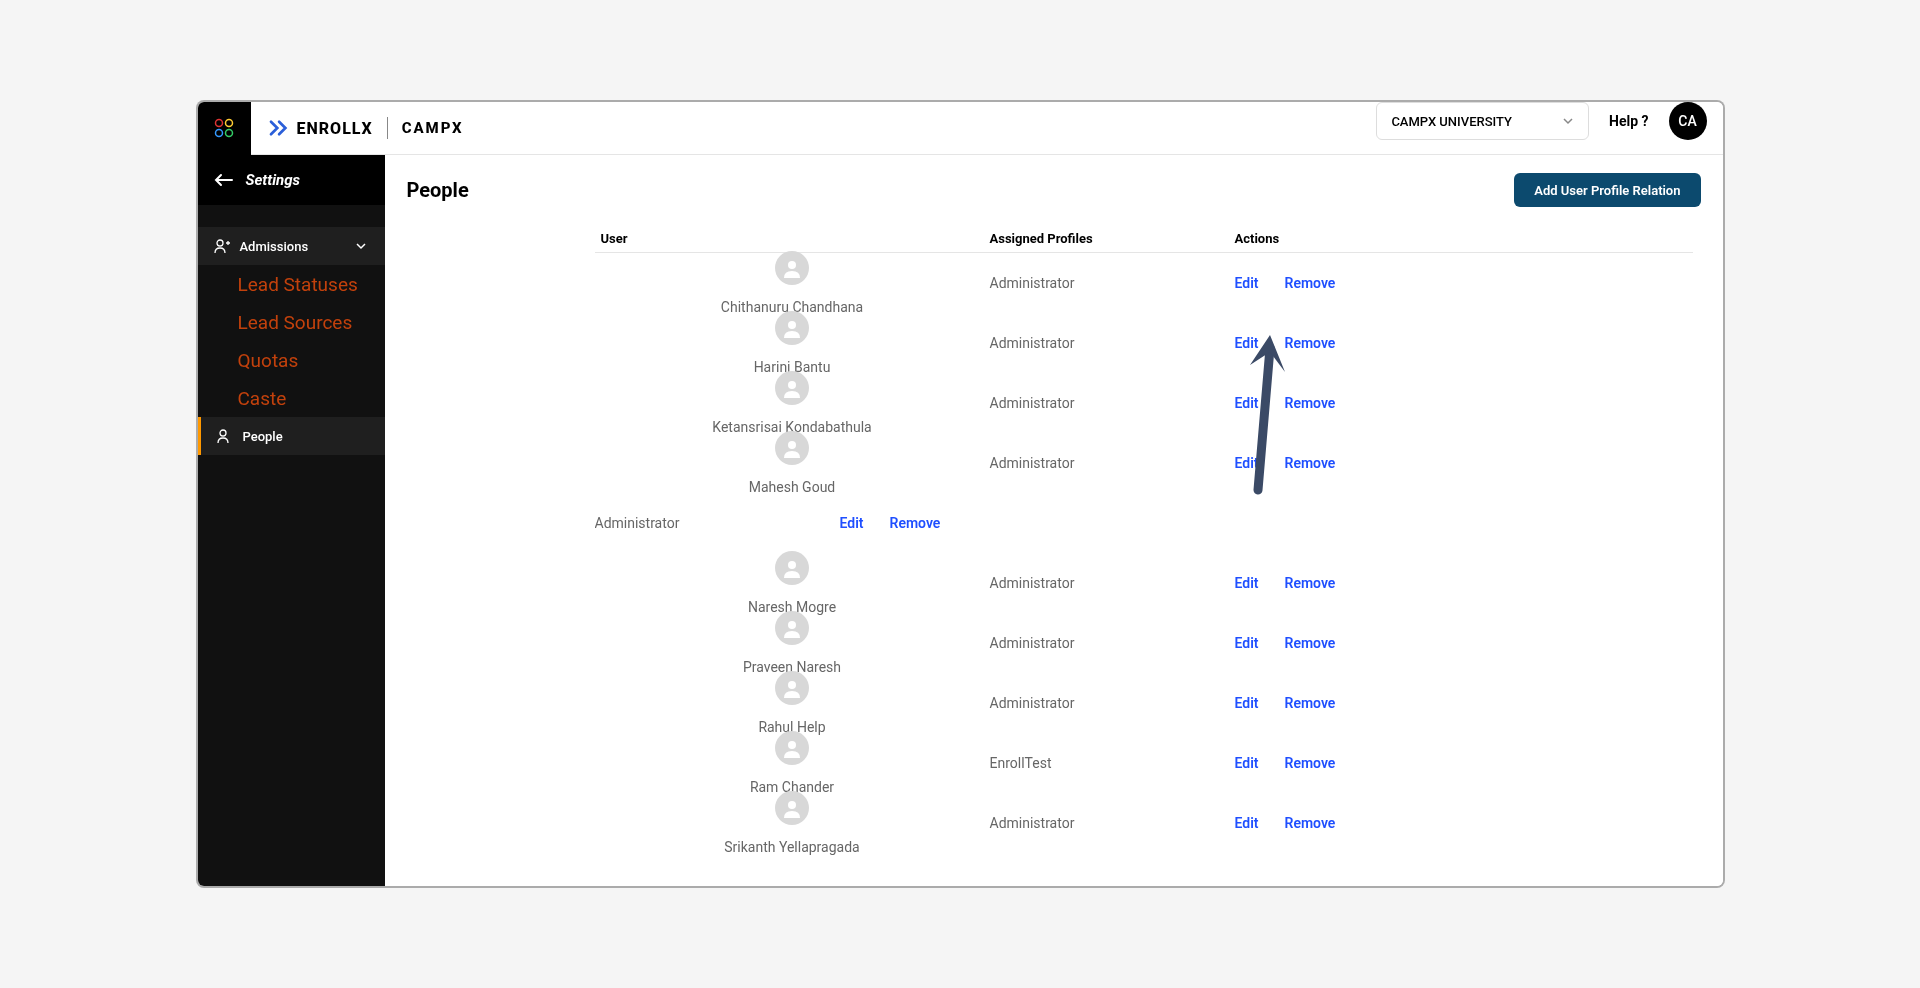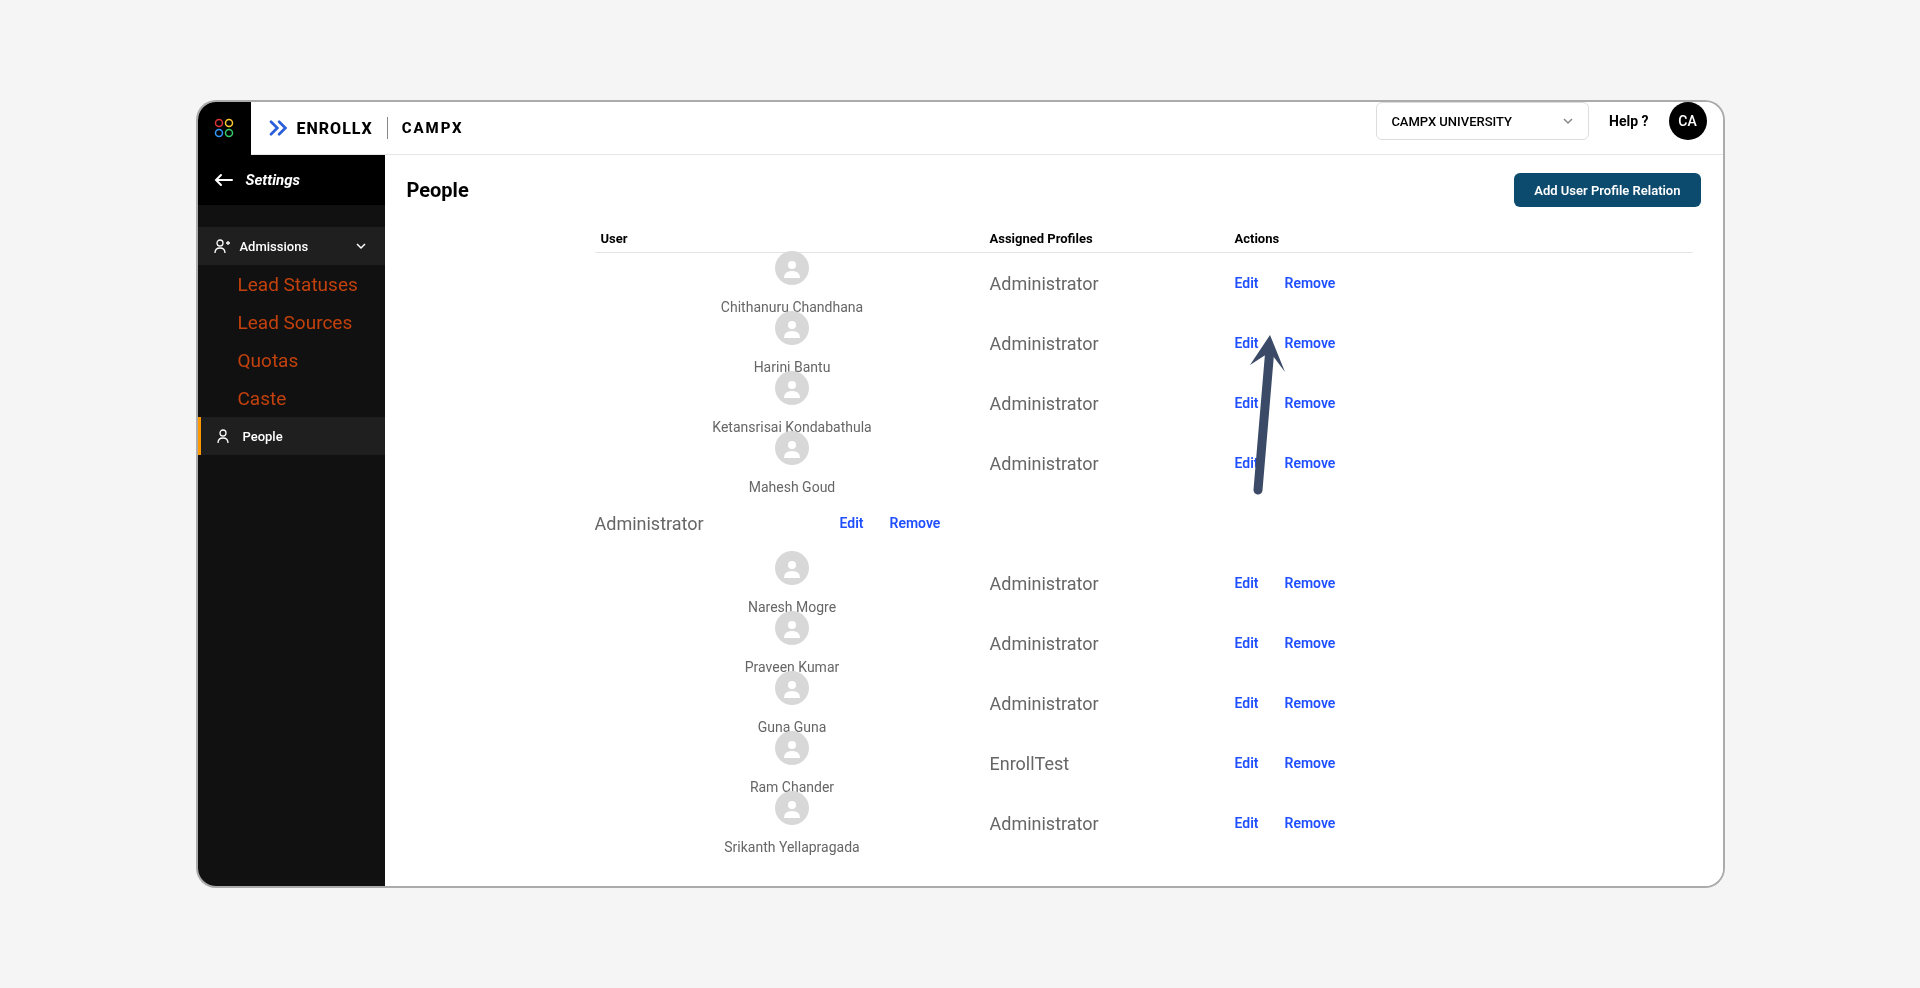--- a/index.html
+++ b/index.html
@@ -15,21 +15,21 @@
       overflow: hidden;
       position: relative;
       display: flex;
       justify-content: center;
       align-items: center;
     }
     .app-wrapper {
       width: 1525px;
       height: 784px;
       background: #fff;
-      border-radius: 18px;
+      border-radius: 6px;
       overflow: hidden;
       position: relative;
       box-shadow: 0 0 0 2px rgba(0,0,0,0.3);
     }
     .top-bar {
       height: 53px;
       display: flex;
       align-items: center;
       border-bottom: 1px solid #e5e5e5;
       background: #fff;
@@ -301,21 +301,21 @@
       width: 20px;
       height: 20px;
       fill: #fff;
     }
     .user-name {
       font-size: 14px;
       color: #666;
     }
     .profile-cell {
       width: 245px;
-      font-size: 18px;
+      font-size: 14px;
       color: #666;
     }
     .actions-cell {
       flex: 1;
       display: flex;
       gap: 26px;
     }
     .action-link {
       color: #1f4fff;
       font-size: 14px;
@@ -513,37 +513,37 @@
               </div>
             </div>
             <div class="table-row">
               <div class="user-cell">
                 <div class="user-avatar">
                   <svg viewBox="0 0 20 20">
                     <circle cx="10" cy="7" r="4"></circle>
                     <path d="M2 20 Q2 13 10 13 Q18 13 18 20 Z"></path>
                   </svg>
                 </div>
-                <div class="user-name">Praveen Kumar</div>
-              </div>
-              <div class="profile-cell">Administrator</div>
-              <div class="actions-cell">
-                <span class="action-link">Edit</span>
-                <span class="action-link">Remove</span>
-              </div>
-            </div>
-            <div class="table-row">
-              <div class="user-cell">
-                <div class="user-avatar">
-                  <svg viewBox="0 0 20 20">
-                    <circle cx="10" cy="7" r="4"></circle>
-                    <path d="M2 20 Q2 13 10 13 Q18 13 18 20 Z"></path>
-                  </svg>
-                </div>
-                <div class="user-name">Guna Guna</div>
+                <div class="user-name">Praveen Naresh</div>
+              </div>
+              <div class="profile-cell">Administrator</div>
+              <div class="actions-cell">
+                <span class="action-link">Edit</span>
+                <span class="action-link">Remove</span>
+              </div>
+            </div>
+            <div class="table-row">
+              <div class="user-cell">
+                <div class="user-avatar">
+                  <svg viewBox="0 0 20 20">
+                    <circle cx="10" cy="7" r="4"></circle>
+                    <path d="M2 20 Q2 13 10 13 Q18 13 18 20 Z"></path>
+                  </svg>
+                </div>
+                <div class="user-name">Rahul Help</div>
               </div>
               <div class="profile-cell">Administrator</div>
               <div class="actions-cell">
                 <span class="action-link">Edit</span>
                 <span class="action-link">Remove</span>
               </div>
             </div>
             <div class="table-row">
               <div class="user-cell">
                 <div class="user-avatar">

